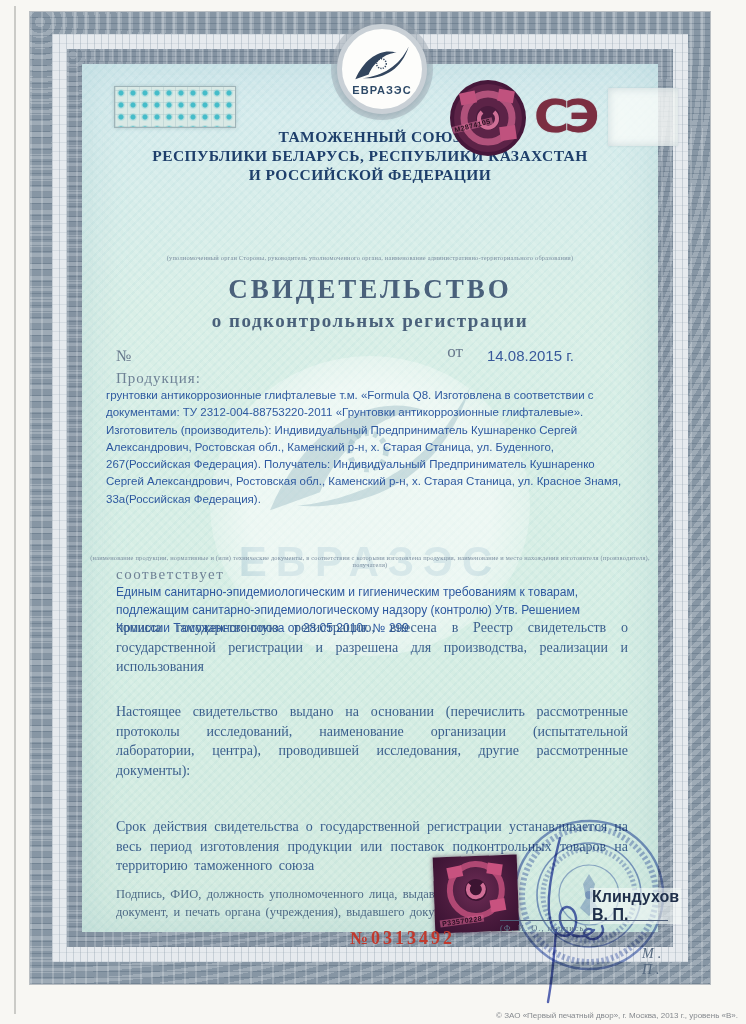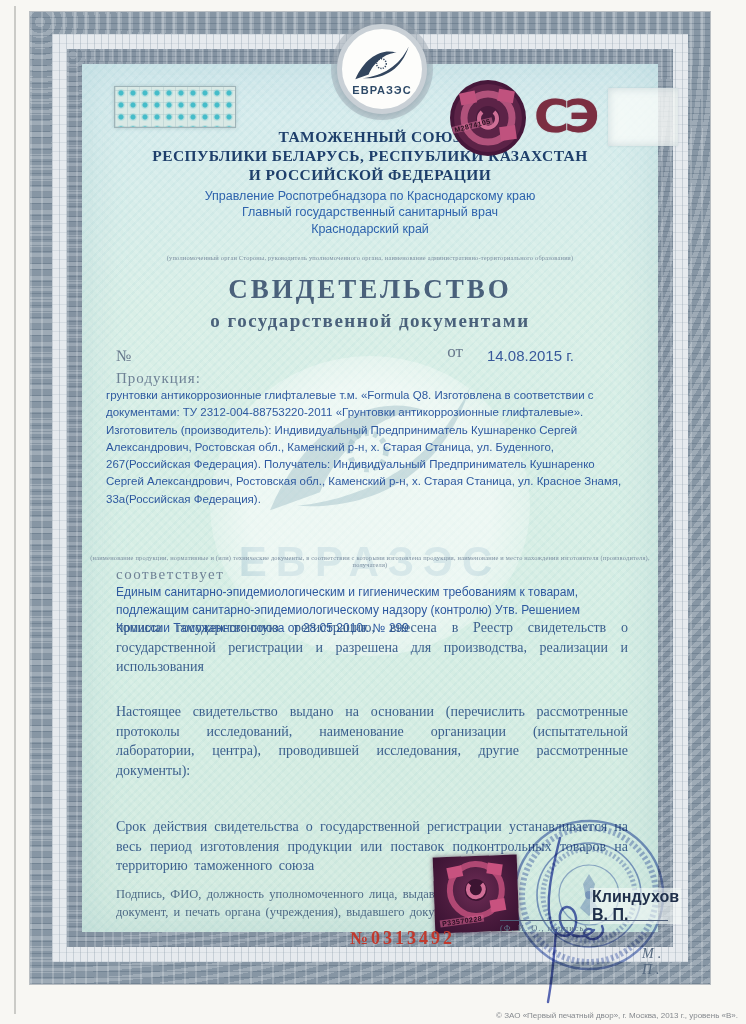--- a/index.html
+++ b/index.html
@@ -220,30 +220,25 @@
           <div class="abs se-logo">СЭ</div>
 
           <div class="abs emboss-square"></div>
 
           <div class="abs ctr union-title serif">
             <div>ТАМОЖЕННЫЙ СОЮЗ</div>
             <div>РЕСПУБЛИКИ БЕЛАРУСЬ, РЕСПУБЛИКИ КАЗАХСТАН</div>
             <div>И РОССИЙСКОЙ ФЕДЕРАЦИИ</div>
           </div>
 
-          <div class="abs ctr authority">
-            <div>Управление Роспотребнадзора по Краснодарскому краю</div>
-            <div>Главный государственный санитарный врач</div>
-            <div>Краснодарский край</div>
-          </div>
 
           <div class="abs ctr caption-tiny caption-1 serif">(уполномоченный орган Стороны, руководитель уполномоченного органа, наименование административно-территориального образования)</div>
 
           <div class="abs ctr cert-title serif">СВИДЕТЕЛЬСТВО</div>
-          <div class="abs ctr cert-subtitle serif">о государственной документами</div>
+          <div class="abs ctr cert-subtitle serif">о подконтрольных регистрации</div>
 
           <div class="abs number-row">
             <span class="num-label serif">№</span>
             <span class="num-spacer"></span>
             <span class="date-label serif">от</span>
             <span class="date-value">14.08.2015 г.</span>
           </div>
 
           <div class="abs product-label serif">Продукция:</div>
           <div class="abs body-sans product-text">грунтовки антикоррозионные глифталевые т.м. «Formula Q8. Изготовлена в соответствии с документами: ТУ 2312-004-88753220-2011 «Грунтовки антикоррозионные глифталевые». Изготовитель (производитель): Индивидуальный Предприниматель Кушнаренко Сергей Александрович, Ростовская обл., Каменский р-н, х. Старая Станица, ул. Буденного, 267(Российская Федерация).  Получатель: Индивидуальный Предприниматель Кушнаренко Сергей Александрович, Ростовская обл., Каменский р-н, х. Старая Станица, ул. Красное Знамя, 33а(Российская Федерация).</div>

